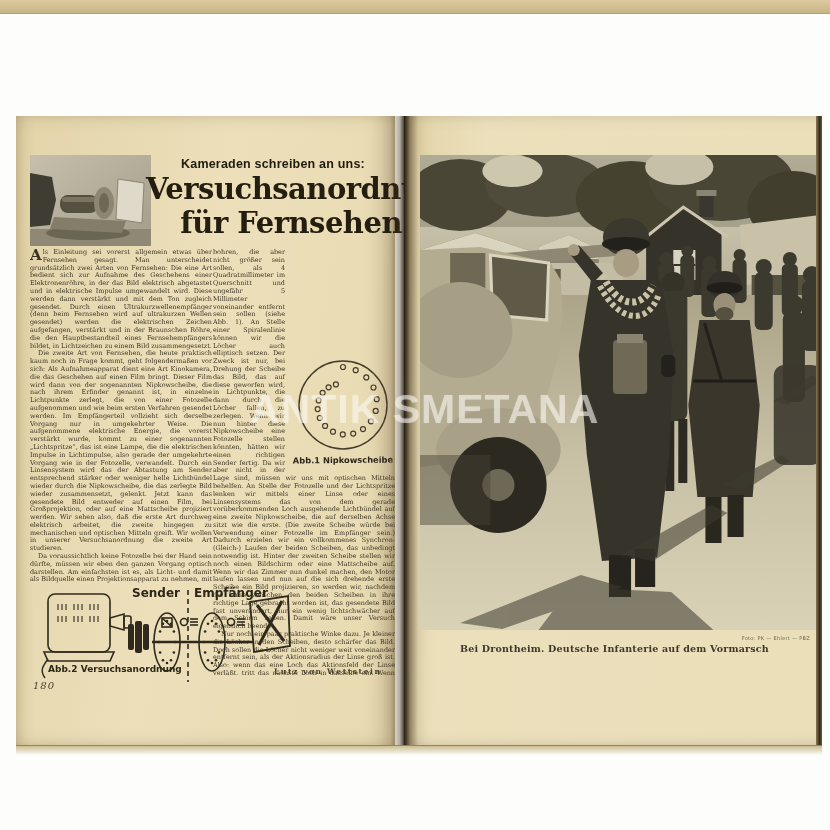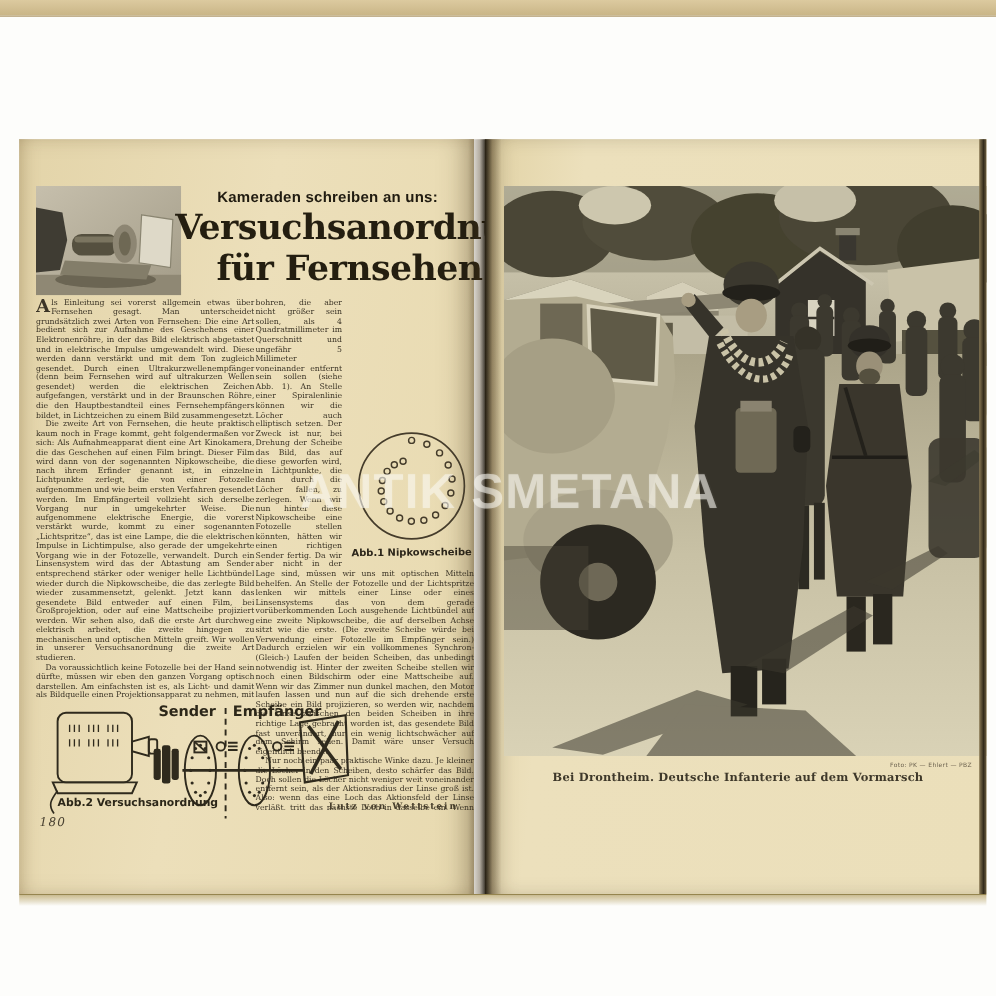--- a/index.html
+++ b/index.html
@@ -48,21 +48,21 @@
   .signature{position:absolute;left:258px;top:551px;width:124px;text-align:left;
        font-size:7.5px;font-weight:bold;letter-spacing:1.6px;color:#473e2c;}
   .pagenum{position:absolute;left:17px;top:564px;font-size:10px;color:#4a4232;
        letter-spacing:1px;font-style:italic;}
   
   .main-photo{position:absolute;left:16px;top:39px;width:402px;height:475px;
        background:#b7b19c;}
   .credit{position:absolute;left:300px;top:519px;width:106px;text-align:right;
        font-size:5px;color:#6d6350;letter-spacing:.3px;
        font-family:"DejaVu Sans","Liberation Sans",sans-serif;}
-  .caption{position:absolute;left:56px;top:527px;width:310px;text-align:center;
+  .caption{position:absolute;left:56px;top:527px;width:310px;text-align:left;
        font-size:9.5px;font-weight:bold;color:#3e382a;letter-spacing:.2px;}
   
   .watermark{position:absolute;left:250px;top:386px;width:420px;height:52px;z-index:30;
        font-family:"Liberation Sans","DejaVu Sans",sans-serif;font-weight:bold;
        font-size:41px;letter-spacing:1px;color:rgba(249,247,240,.55);
        text-shadow:0 0 2px rgba(255,255,255,.15);pointer-events:none;}
   svg text{font-family:"DejaVu Sans","Liberation Sans",sans-serif;font-weight:bold;
        fill:#2c2719;}
 </style>
 </head>

